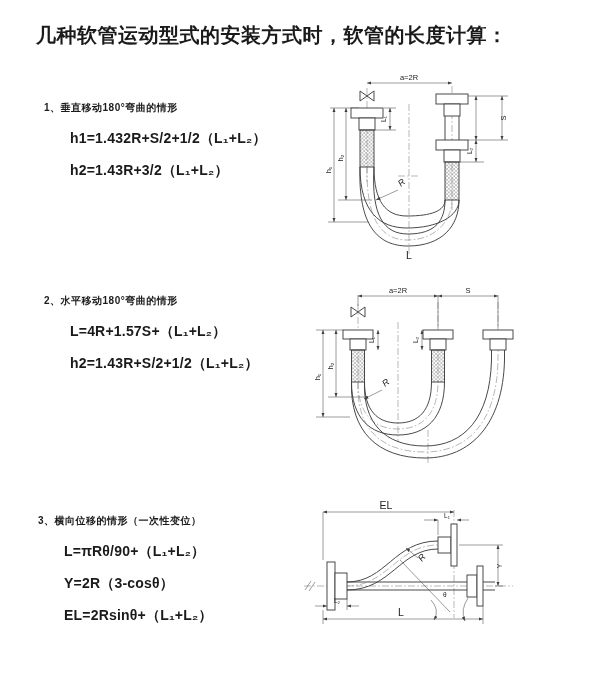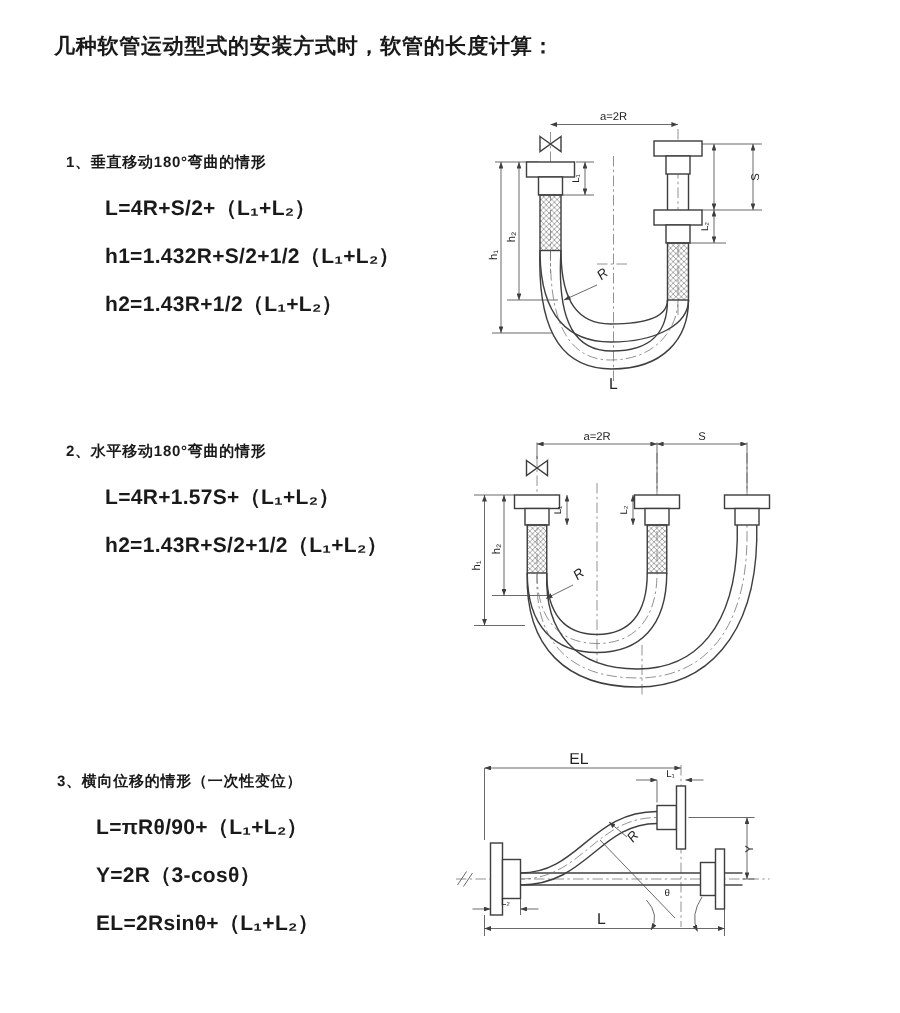--- a/index.html
+++ b/index.html
@@ -1,21 +1,21 @@
 <!DOCTYPE html>
 <html><head>
 <meta charset="utf-8">
 <style>
   html,body{margin:0;padding:0;}
   body{
     width:600px;height:675px;background:#ffffff;position:relative;overflow:hidden;
     font-family:"Liberation Sans","DejaVu Sans",sans-serif;color:#1a1a1a;
   }
   .title{
-    position:absolute;left:36px;top:22px;font-size:14px;font-weight:700;
+    position:absolute;left:36px;top:22px;font-size:20px;font-weight:700;
     letter-spacing:0.5px;white-space:nowrap;text-align:right;
   }
   .sec{position:absolute;width:280px;}
   .sec1{left:44px;top:101px;}
   .sec2{left:44px;top:294px;}
   .sec3{left:38px;top:514px;}
   .heading{font-size:10px;font-weight:700;white-space:nowrap;margin-bottom:7px;letter-spacing:0.5px;}
   .formula{
     font-size:14px;font-weight:700;margin-left:26px;line-height:32px;
     white-space:nowrap;letter-spacing:0.2px;
@@ -38,23 +38,22 @@
 </style>
 </head>
 <body>
 
 <div class="page">
 
   <div class="title">几种软管运动型式的安装方式时，软管的长度计算：</div>
 
   <section class="sec sec1">
     <div class="heading">1、垂直移动180°弯曲的情形</div>
-    <div class="formula">L=4R+S/2+（L₁+L₂）</div>
     <div class="formula">h1=1.432R+S/2+1/2（L₁+L₂）</div>
-    <div class="formula">h2=1.43R+1/2（L₁+L₂）</div>
+    <div class="formula">h2=1.43R+3/2（L₁+L₂）</div>
   </section>
 
   <section class="sec sec2">
     <div class="heading">2、水平移动180°弯曲的情形</div>
     <div class="formula">L=4R+1.57S+（L₁+L₂）</div>
     <div class="formula">h2=1.43R+S/2+1/2（L₁+L₂）</div>
   </section>
 
   <section class="sec sec3">
     <div class="heading">3、横向位移的情形（一次性变位）</div>

